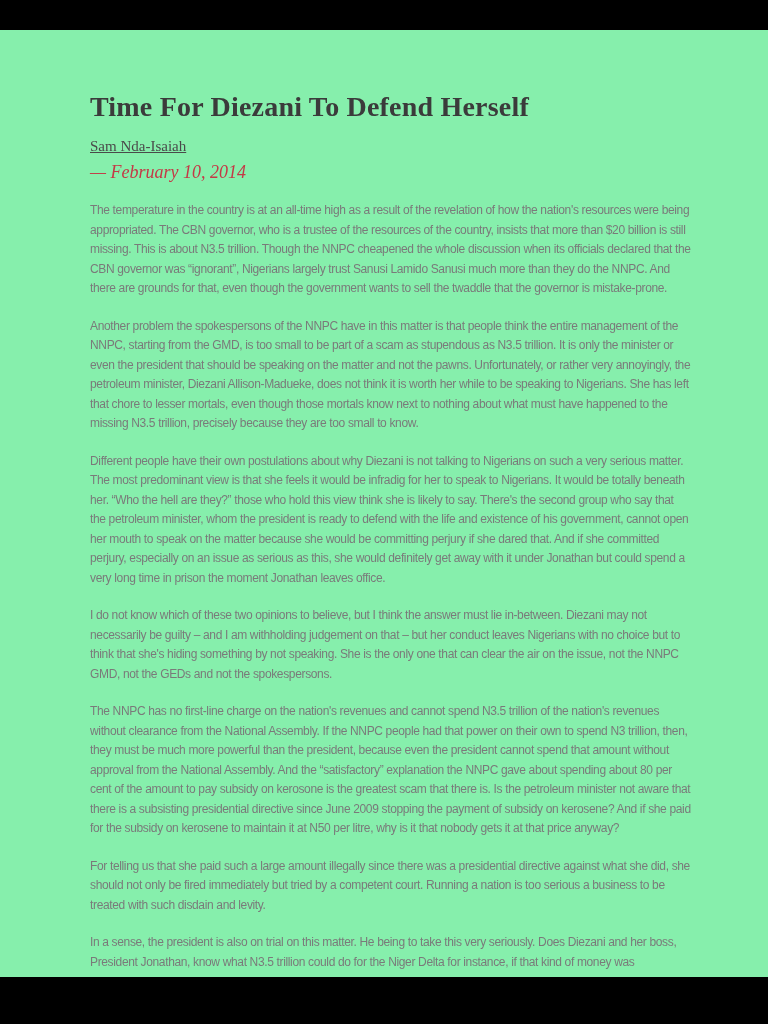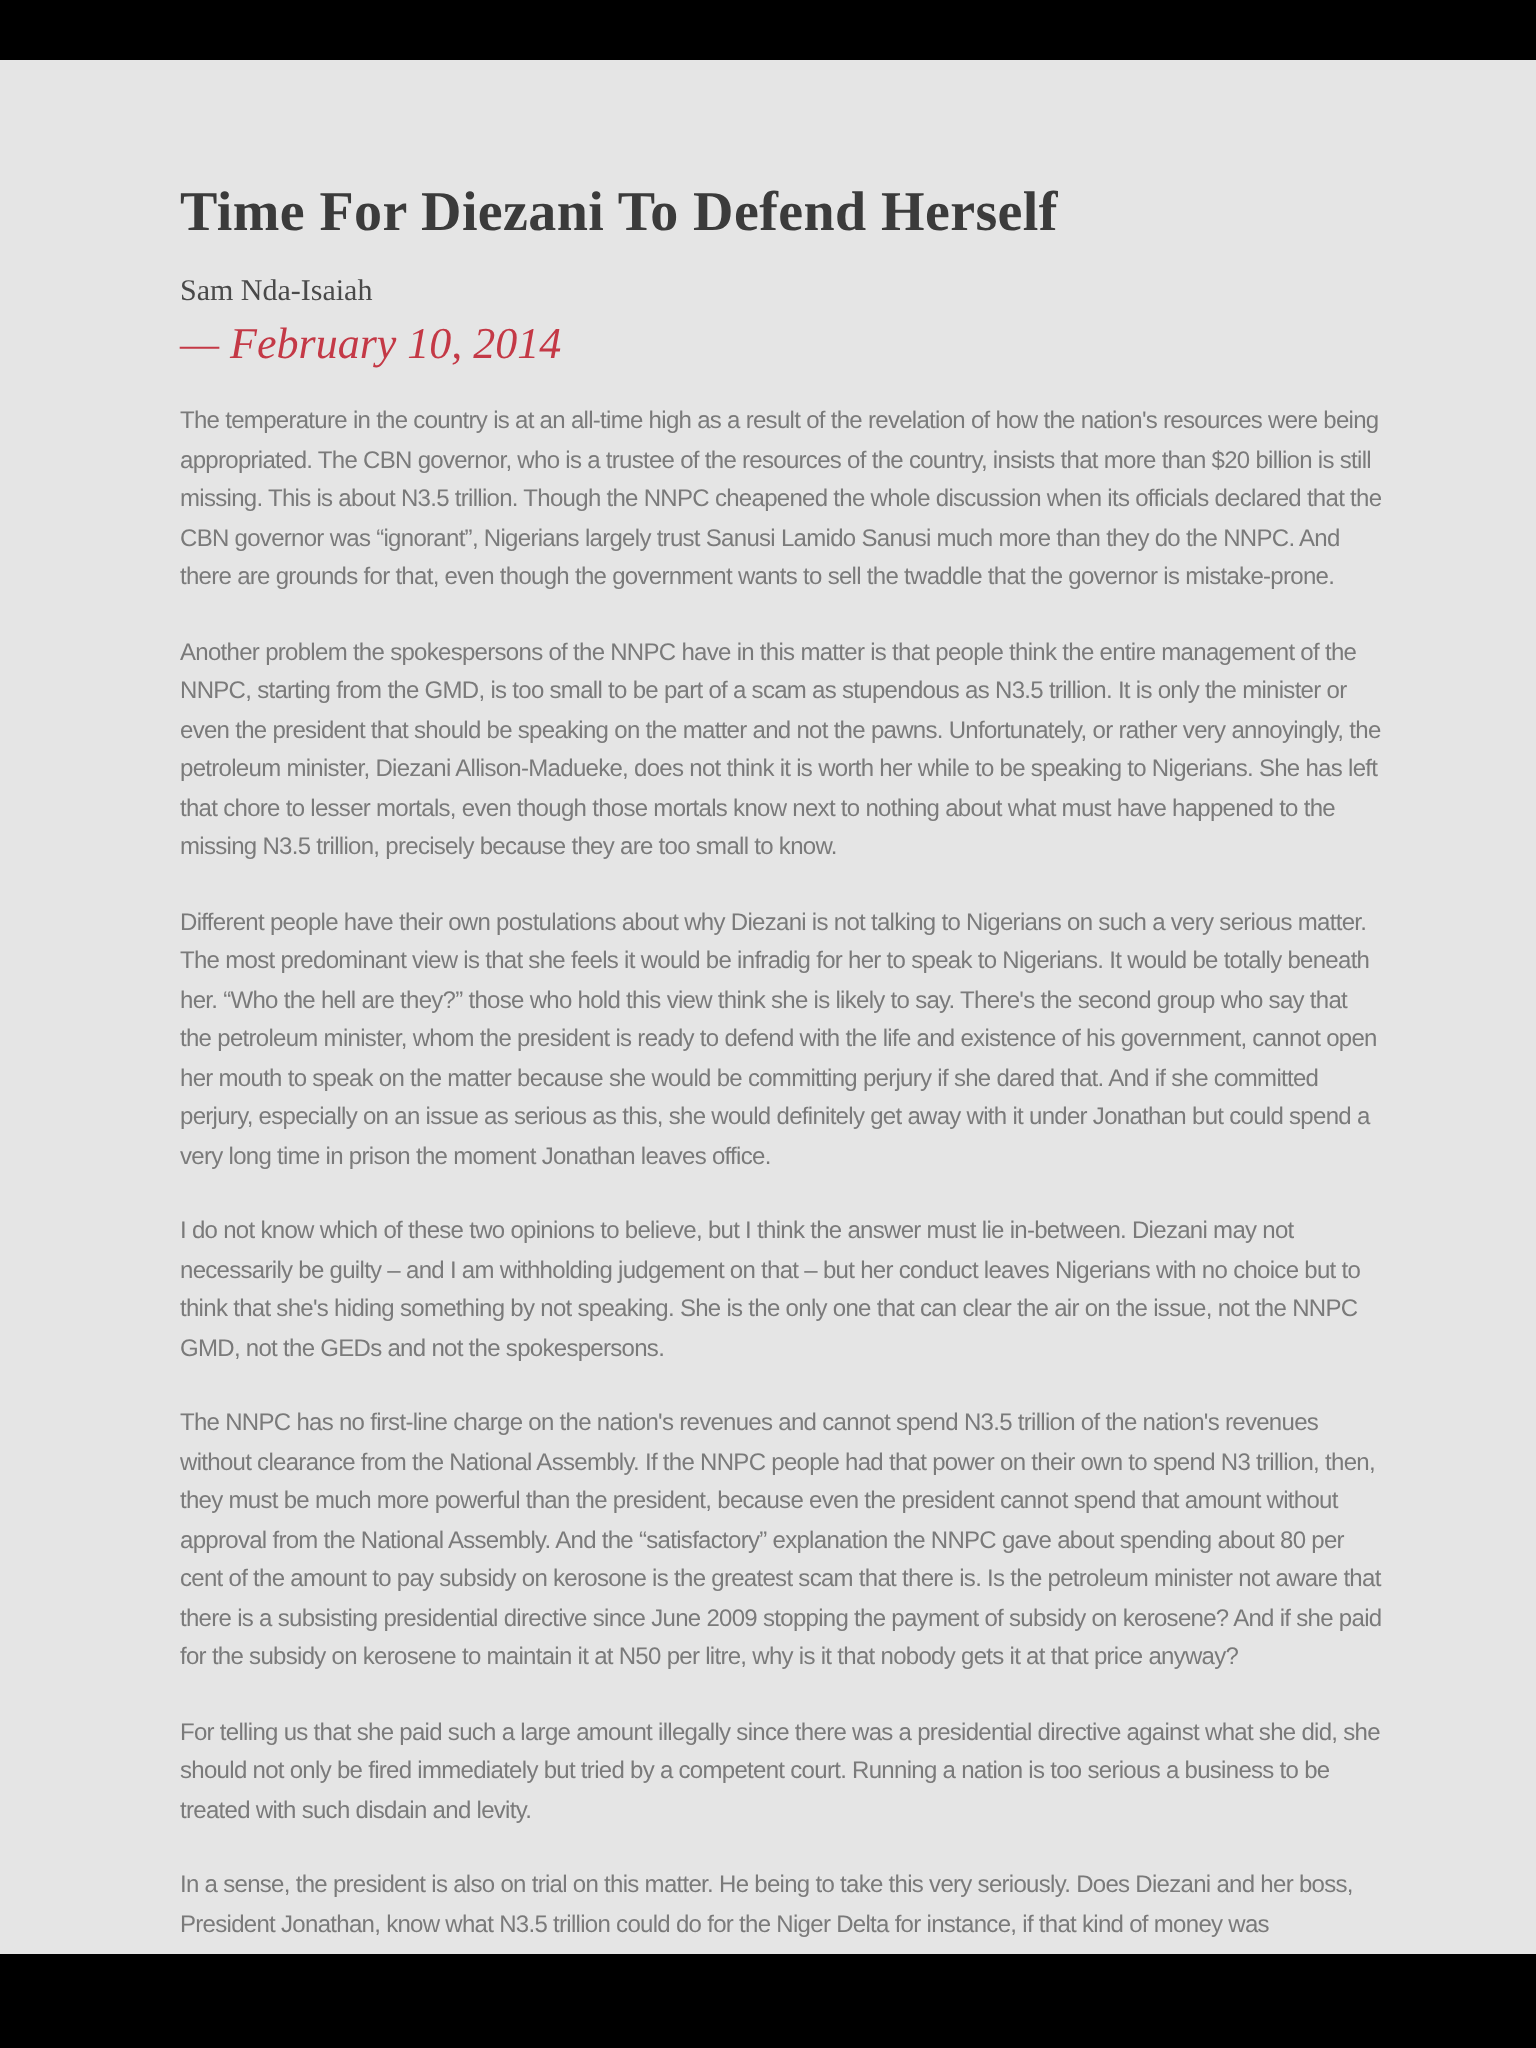--- a/index.html
+++ b/index.html
@@ -19,47 +19,48 @@
     z-index: 5;
   }
   .letterbox-top { top: 0; height: 30px; }
   .letterbox-bottom { bottom: 0; height: 47px; }
   .doc-page {
     position: absolute;
     top: 30px;
     left: 0;
     width: 768px;
     height: 947px;
-    background: #e5e5e5;
+    background: #86efac;
     box-sizing: border-box;
     padding: 60px 76px 0 90px;
     overflow: hidden;
   }
   .article-title {
     font-family: "Liberation Serif", serif;
     font-weight: bold;
     font-size: 28px;
     line-height: 34px;
     color: #3b3b3b;
     margin: 0 0 12px 0;
     letter-spacing: 0.2px;
   }
   .author-link {
     display: inline-block;
     font-family: "Liberation Serif", serif;
     font-size: 15px;
     line-height: 20px;
     color: #4a4a4a;
+    text-decoration: underline;
     margin: 0 0 5px 0;
     cursor: pointer;
   }
   .article-date {
     font-family: "Liberation Serif", serif;
     font-style: italic;
-    font-size: 22px;
+    font-size: 18px;
     line-height: 22px;
     color: #c43946;
     margin: 0 0 7px 0;
   }
   .article-body p {
     font-size: 12px;
     line-height: 19.5px;
     letter-spacing: -0.35px;
     color: #7a7a7a;
     margin: 18px 0 15px 0;

